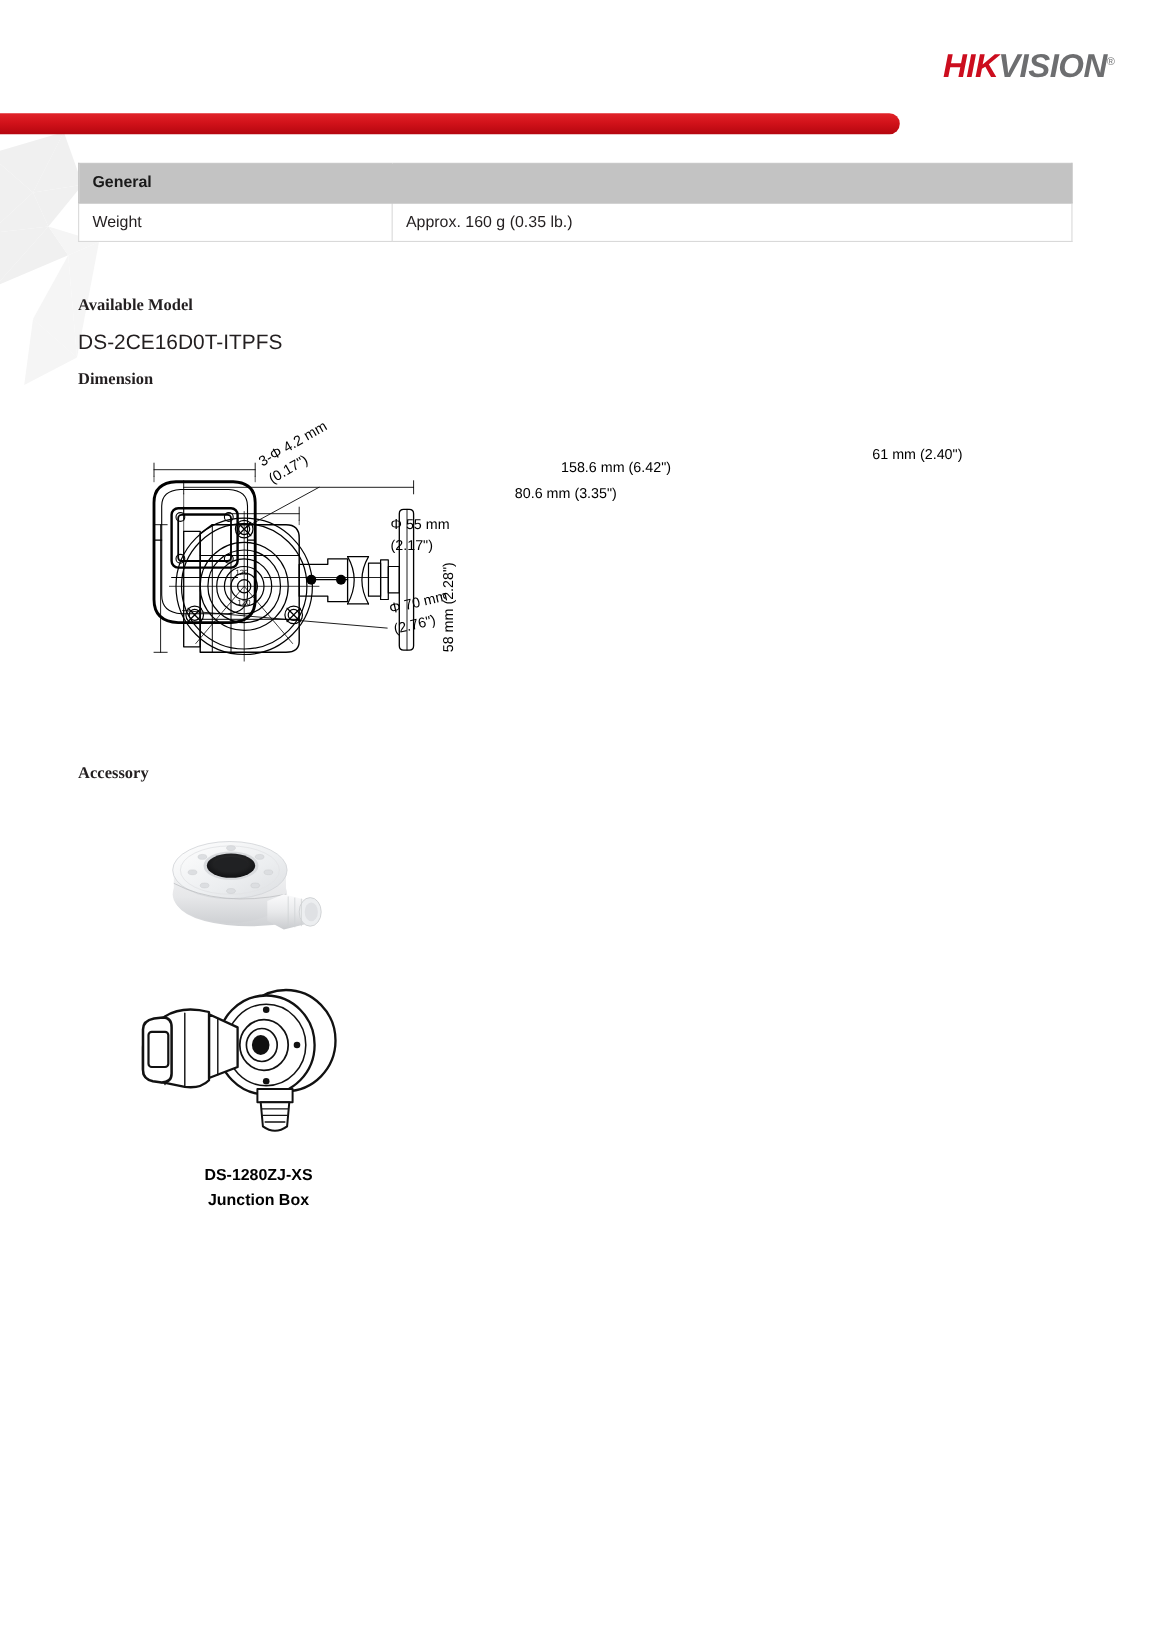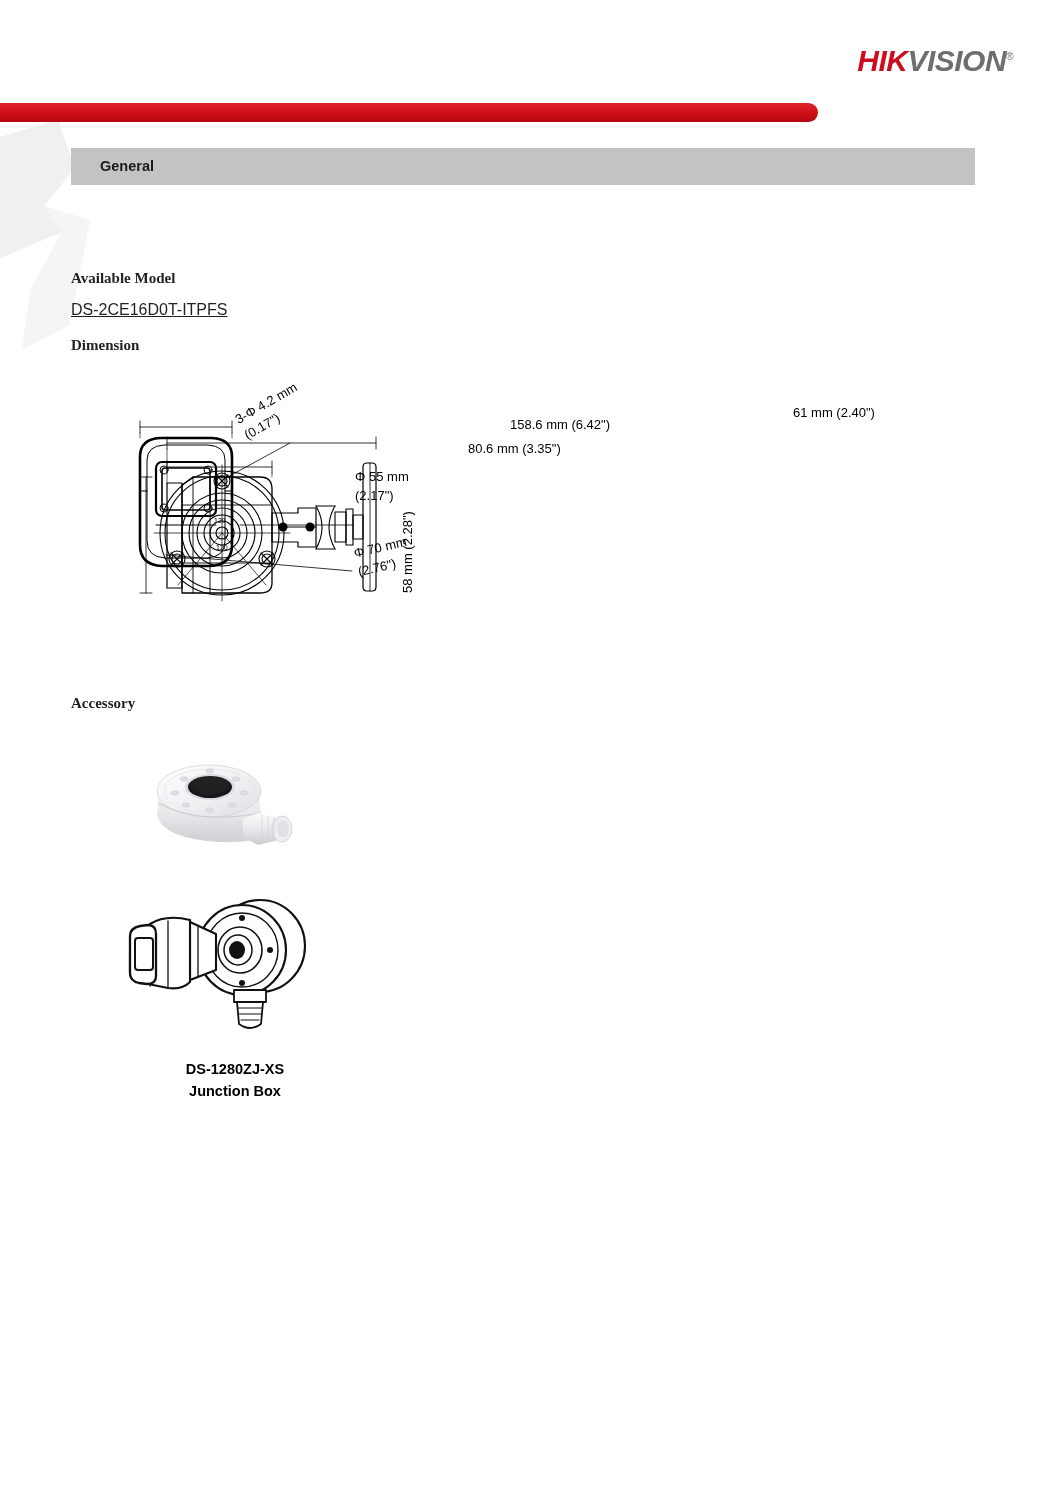--- a/index.html
+++ b/index.html
@@ -66,21 +66,21 @@
     left: 71px;
     top: 148px;
     width: 904px;
     border-collapse: collapse;
     font-size: 14.5px;
     z-index: 2;
     background: #fff;
   }
   .spec-table td {
     border: 1px solid #d9d9d9;
-    padding: 8px 28px;
+    padding: 8px 12px;
     vertical-align: middle;
     line-height: 1.25;
   }
   .spec-table tr.header-row td {
     background: #c3c3c3;
     font-weight: bold;
     border-color: #c3c3c3;
     height: 19px;
     color: #1a1a1a;
   }
@@ -97,24 +97,23 @@
     font-family: Liberation Serif, serif;
   }
   .h-available { top: 270px; }
   .h-dimension { top: 337px; }
   .h-accessory { top: 695px; }
 
   .model-text {
     position: absolute;
     left: 71px;
     top: 301px;
-    font-size: 16px;
+    font-size: 19px;
     color: #231f20;
     white-space: nowrap;
-    text-decoration: underline;
   }
 
   
   .dimension-area {
     position: absolute;
     left: 120px;
     top: 405px;
     width: 830px;
     height: 215px;
   }
@@ -172,20 +171,24 @@
 <div class="logo">
   <span class="hik">HIK</span><span class="vision">VISION</span><span class="reg">®</span>
 </div>
 
 <div class="red-bar"></div>
 
 <table class="spec-table">
   <tbody>
       <tr class="header-row">
     <td colspan="2">General</td>
+  </tr>
+  <tr>
+    <td class="col-label">Weight</td>
+    <td>Approx. 160 g (0.35 lb.)</td>
   </tr>
 </tbody>
   </table>
 
 <div class="h-section h-available">Available Model</div>
 <div class="model-text">DS-2CE16D0T-ITPFS</div>
 
 <div class="h-section h-dimension">Dimension</div>
 
 <div class="dimension-area">

